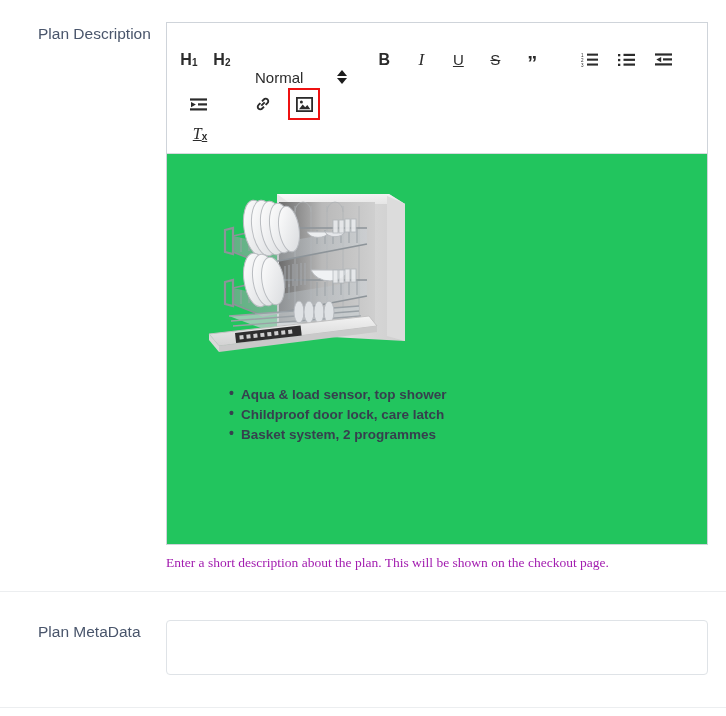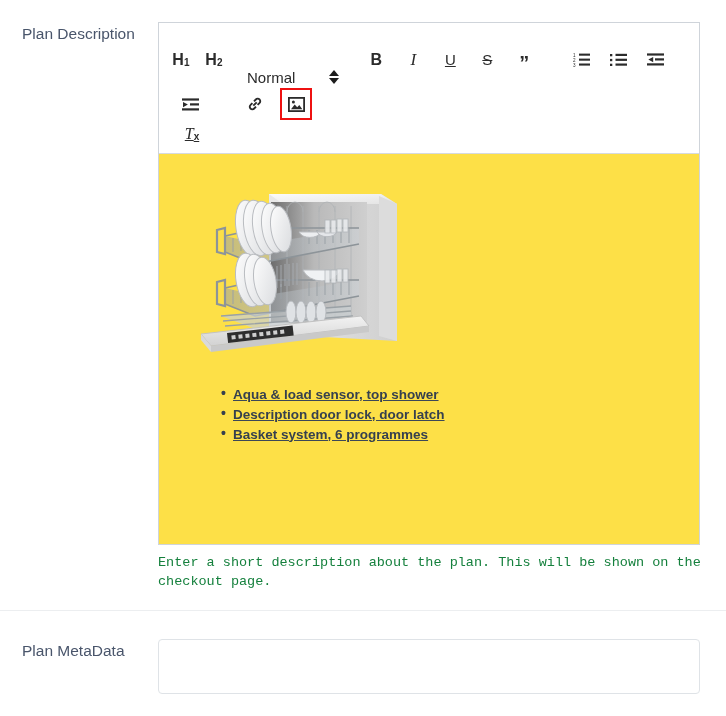--- a/index.html
+++ b/index.html
@@ -13,22 +13,21 @@
     font-family: "Liberation Sans", sans-serif;
     color: #3c4858;
     overflow: hidden;
     position: relative;
   }
 
   
   .form-row {
     display: flex;
     align-items: flex-start;
-    padding: 0;
-    gap: 8px;
+    padding: 16px;
   }
   .field-label {
     width: 150px;
     flex: 0 0 150px;
     box-sizing: border-box;
     padding-left: 22px;
     padding-right: 10px;
     font-size: 15.5px;
     line-height: 1.5;
     color: #49556b;
@@ -163,22 +162,21 @@
     align-items: center;
     margin-top: 2px;
   }
 
   
   .editor-body {
     height: 390px;
     padding: 12px 14px 10px 14px;
     box-sizing: border-box;
     overflow: hidden;
-    background: #fde047;
-    text-decoration: underline;
+    background: #22c55e;
   }
   .dishwasher-wrap {
     width: 100%;
     display: block;
     padding-left: 18px;
     box-sizing: border-box;
   }
   .feature-list {
     margin: 16px 0 0 0;
     padding-left: 48px;
@@ -198,24 +196,24 @@
     content: "\2022";
     position: absolute;
     left: 0;
     top: -1px;
     font-size: 14px;
     color: #36404e;
   }
 
   .help-text {
     font-size: 13.5px;
-    color: #15803d;
+    color: #a21caf;
     padding-top: 9px;
     line-height: 1.4;
-    font-family: Liberation Mono, monospace;
+    font-family: Liberation Serif, serif;
   }
 
   
   .divider {
     border: none;
     border-top: 1px solid #eceef0;
     margin: 0;
     height: 0;
   }
 
@@ -501,22 +499,22 @@
               <rect x="68" y="170" width="4" height="4"></rect>
                 <rect x="75" y="170" width="4" height="4"></rect>
               <rect x="82" y="170" width="4" height="4"></rect>
                 <rect x="89" y="170" width="4" height="4"></rect>
             </g>
           </svg>
         </div>
 
         <ul class="feature-list">
           <li>Aqua &amp; load sensor, top shower</li>
-          <li>Description door lock, door latch</li>
-          <li>Basket system, 6 programmes</li>
+          <li>Childproof door lock, care latch</li>
+          <li>Basket system, 2 programmes</li>
         </ul>
       </div>
     </div>
 
     <div class="help-text">Enter a short description about the plan. This will be shown on the checkout page.</div>
   </div>
 </div>
 
 <hr class="divider">
 

